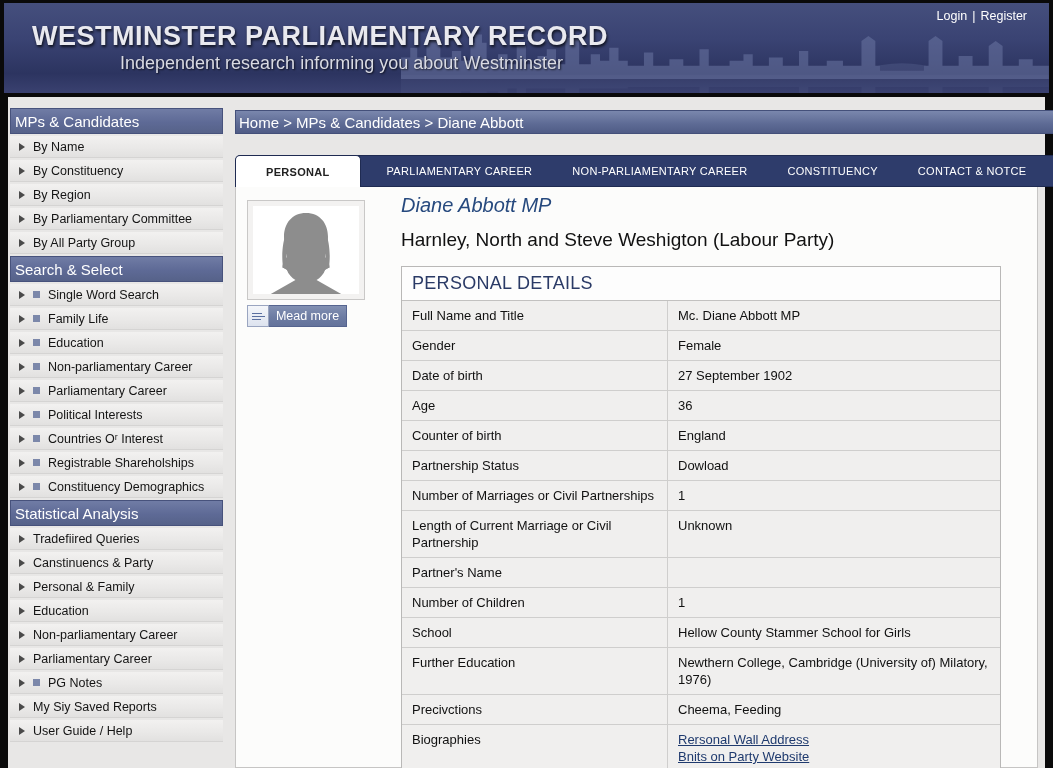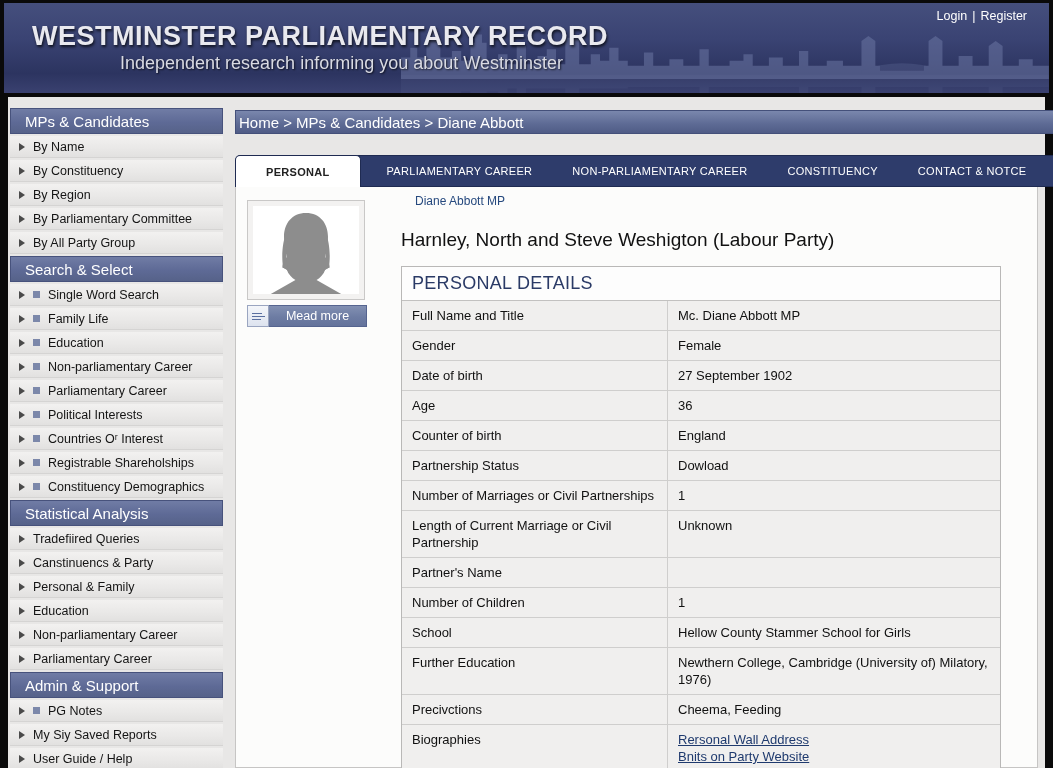--- a/index.html
+++ b/index.html
@@ -18,21 +18,21 @@
     text-shadow:1px 1px 2px rgba(0,0,0,.7); white-space:nowrap; }
   .auth-links { position:absolute; right:22px; top:6px; color:#fff; font-size:12.5px; }
   .auth-links a { color:#fff; text-decoration:none; cursor:pointer; }
   .auth-sep { margin:0 5px; }
 
   
   .page-body { position:absolute; left:8px; right:8px; top:97px; bottom:0; background:#e8e7e6; }
 
   
   .sidebar { position:absolute; left:2px; top:11px; width:213px; }
-  .sb-header { height:26px; line-height:26px; padding-left:14px; color:#fff; font-size:15px;
+  .sb-header { height:26px; line-height:26px; padding-left:4px; color:#fff; font-size:15px;
     background:linear-gradient(180deg,#707ca5 0%,#5e6a96 55%,#566289 100%);
     border:1px solid #47527c; margin-bottom:2px; }
   .sb-item { display:flex; align-items:center; height:22px; margin-bottom:2px; padding-left:9px;
     background:linear-gradient(180deg,#f2f1f0 0%,#e9e8e7 60%,#e2e1e0 100%);
     border-bottom:1px solid #d5d4d3; cursor:pointer; }
   .tri { width:0; height:0; border-left:6px solid #4a4a4a; border-top:4px solid transparent;
     border-bottom:4px solid transparent; margin-right:8px; flex:0 0 auto; }
   .sq { width:7px; height:7px; background:#7c88aa; margin-right:8px; flex:0 0 auto; }
   .sb-label { font-size:12.5px; color:#141414; white-space:nowrap; }
 
@@ -49,30 +49,30 @@
   .tab.active { background:#fff; color:#222; border-radius:5px 5px 0 0; margin:-1px 6px -1px -1px;
     padding:0 30px; font-weight:bold; border:1px solid #1f2b52; border-bottom:none; }
 
   .content-panel { position:absolute; left:227px; top:90px; width:803px; bottom:0;
     background:#fcfcfb; border:1px solid #c6c5c4; border-top:none; }
 
   
   .photo-frame { position:absolute; left:11px; top:13px; width:118px; height:100px;
     background:#f3f2f1; border:1px solid #c9c8c7; padding:5px; }
   .photo-inner { width:100%; height:100%; background:#fff; overflow:hidden; }
-  .readmore-btn { position:absolute; left:11px; top:118px; width:120px; height:22px; display:flex; cursor:pointer;justify-content:flex-end; }
+  .readmore-btn { position:absolute; left:11px; top:118px; width:100px; height:22px; display:flex; cursor:pointer;justify-content:flex-end; }
   .readmore-icon { width:22px; height:22px; background:linear-gradient(180deg,#f4f6fa,#dde3ef);
     border:1px solid #9aa5c0; display:flex; flex-direction:column; justify-content:center; gap:2px; padding:0 4px; }
   .readmore-icon i { display:block; height:1px; background:#5a6fa0; }
   .readmore-icon i:nth-child(1){ width:10px; } .readmore-icon i:nth-child(2){ width:13px; } .readmore-icon i:nth-child(3){ width:9px; }
   .readmore-label { flex:1; background:linear-gradient(180deg,#8290b2 0%,#6d7ca3 55%,#64739b 100%);
     border:1px solid #55648f; border-left:none; color:#fff; font-size:12.5px;
     display:flex; align-items:center; justify-content:center; }
 
-  .mp-name { position:absolute; left:179px; top:7px; color:#26497e; font-size:12px; }
+  .mp-name { position:absolute; left:165px; top:7px; color:#26497e; font-size:20px;font-style:italic; }
   .mp-sub { position:absolute; left:165px; top:42px; color:#111; font-size:19px; }
 
   
   .details-table { position:absolute; left:165px; top:79px; width:600px; border:1px solid #b9b8b7; background:#fff; }
   .details-title { background:#fdfdfd; color:#2a3a66; font-weight:normal; font-size:18px;
     letter-spacing:.3px; padding:6px 10px; border-bottom:1px solid #c2c1c0; }
   .drow { display:flex; border-bottom:1px solid #cfcecd; background:#f0efee; }
   .drow:last-child { border-bottom:none; }
   .dcell { font-size:13px; color:#111; padding:6px 10px; line-height:17px; }
   .dcell.lbl { width:266px; border-right:1px solid #cfcecd; }
@@ -191,21 +191,20 @@
         </div>
       <div class="sb-item">
           <span class="tri"></span>
           <span class="sb-label">Non-parliamentary Career</span>
         </div>
       <div class="sb-item">
           <span class="tri"></span>
           <span class="sb-label">Parliamentary Career</span>
         </div>
 
-      <div class="sb-header">Admin &amp; Support</div>
       <div class="sb-item">
           <span class="tri"></span>
           <span class="sq"></span>
           <span class="sb-label">PG Notes</span>
         </div>
       <div class="sb-item">
           <span class="tri"></span>
           <span class="sb-label">My Siy Saved Reports</span>
         </div>
       <div class="sb-item">

